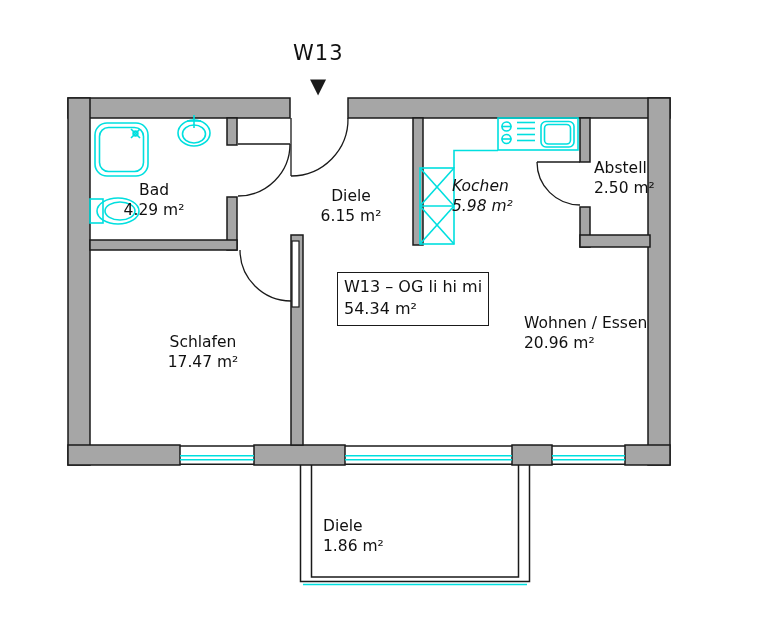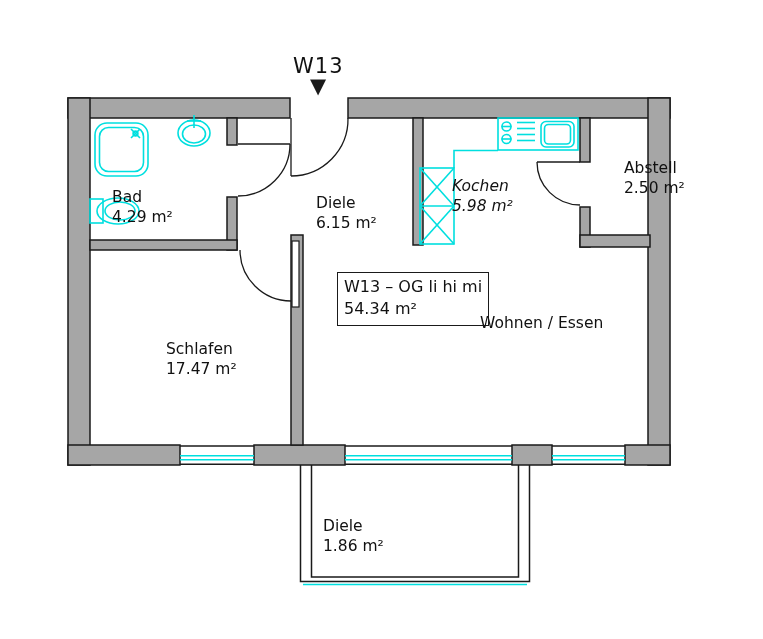--- a/index.html
+++ b/index.html
@@ -15,30 +15,30 @@
   }
   svg{position:absolute;left:0;top:0;}
   .wall{fill:var(--wall-fill);stroke:var(--line);stroke-width:1.5;}
   .thin{fill:none;stroke:var(--line);stroke-width:1.5;}
   .door-arc{fill:none;stroke:var(--line);stroke-width:1.3;}
   .leaf{fill:#ffffff;stroke:var(--line);stroke-width:1.2;}
   .fixture{fill:none;stroke:var(--fixture);stroke-width:1.6;}
   .glass{fill:none;stroke:var(--fixture);stroke-width:1.4;}
   .room-label{position:absolute;font-size:15.5px;line-height:1.32;white-space:nowrap;}
   .room-label .nm{}
-  .center{text-align:left;margin-top:7px;}
+  .center{text-align:center;}
   .lbl-bad{left:112px;top:180px;width:84px;}
   .lbl-diele{left:316px;top:186px;width:70px;}
   .lbl-kochen{left:452px;top:176px;width:80px;font-style:italic;}
-  .lbl-abstell{left:594px;top:158px;width:70px;margin-left:30px;}
+  .lbl-abstell{left:594px;top:158px;width:70px;}
   .lbl-schlafen{left:166px;top:332px;width:74px;}
-  .lbl-wohnen{left:480px;top:313px;width:140px;}
+  .lbl-wohnen{left:524px;top:313px;width:140px;}
   .lbl-balkon{left:323px;top:516px;width:80px;}
   .entrance-label{
-    position:absolute;left:293px;top:54px;width:50px;text-align:left;
+    position:absolute;left:293px;top:41px;width:50px;text-align:left;
     font-size:21px;letter-spacing:1px;
   }
   .entrance-arrow{
     position:absolute;left:303px;top:76px;width:30px;text-align:center;
     font-size:21px;line-height:1;color:var(--line);
   }
   .info-box{
     position:absolute;left:337px;top:272px;width:152px;box-sizing:border-box;
     border:1.6px solid var(--line);padding:3px 6px 4px 6px;
     font-size:16px;line-height:1.4;white-space:nowrap;
@@ -189,19 +189,20 @@
   <div class="room-label lbl-abstell">
     <div class="nm">Abstell</div>
     <div>2.50 m²</div>
   </div>
   <div class="room-label lbl-schlafen center">
     <div class="nm">Schlafen</div>
     <div>17.47 m²</div>
   </div>
   <div class="room-label lbl-wohnen">
     <div class="nm">Wohnen / Essen</div>
+    <div>20.96 m²</div>
   </div>
   <div class="room-label lbl-balkon">
     <div class="nm">Diele</div>
     <div>1.86 m²</div>
   </div>
 
 </div>
 
 </body></html>

